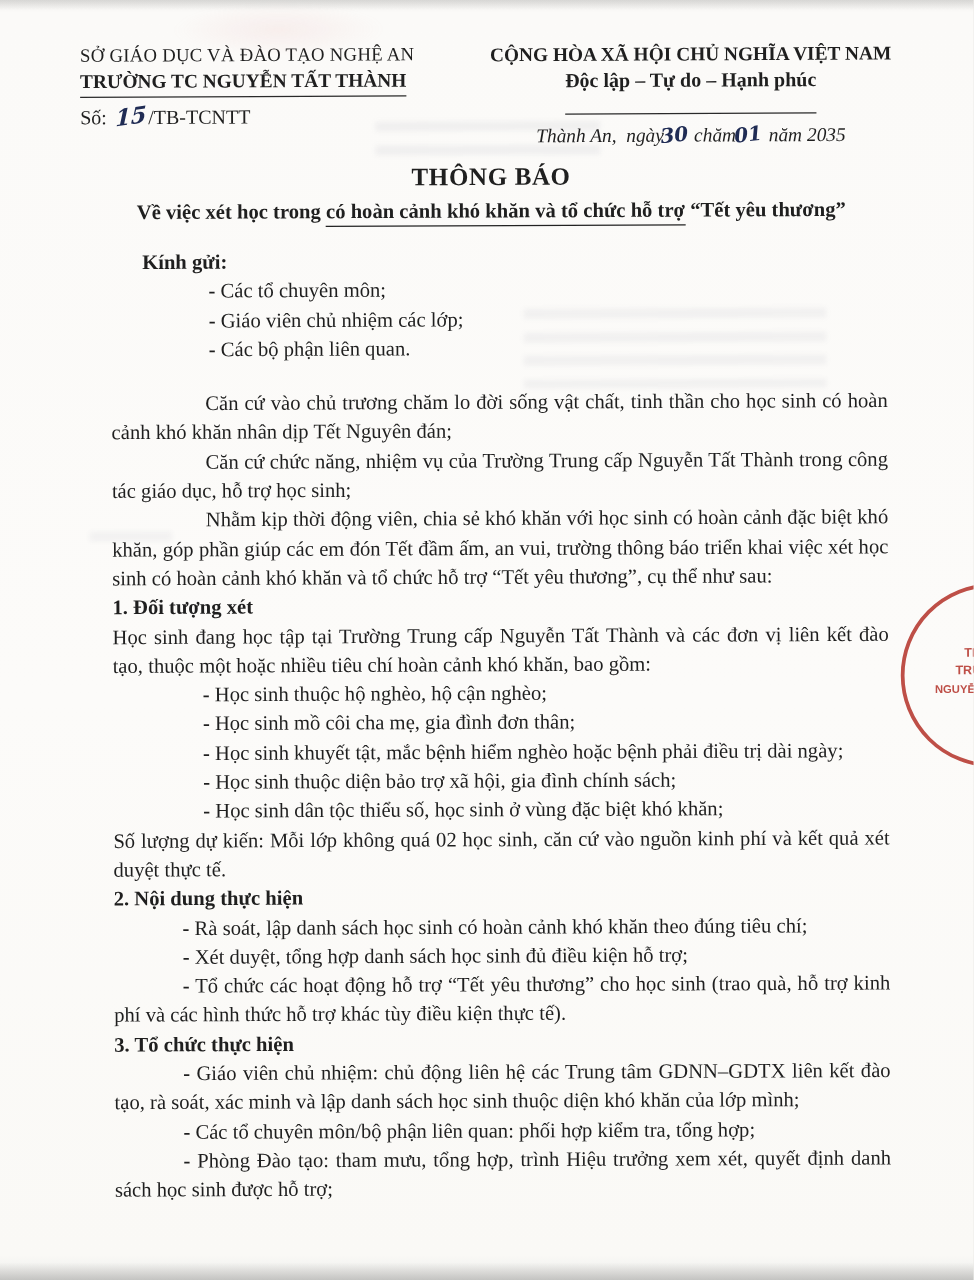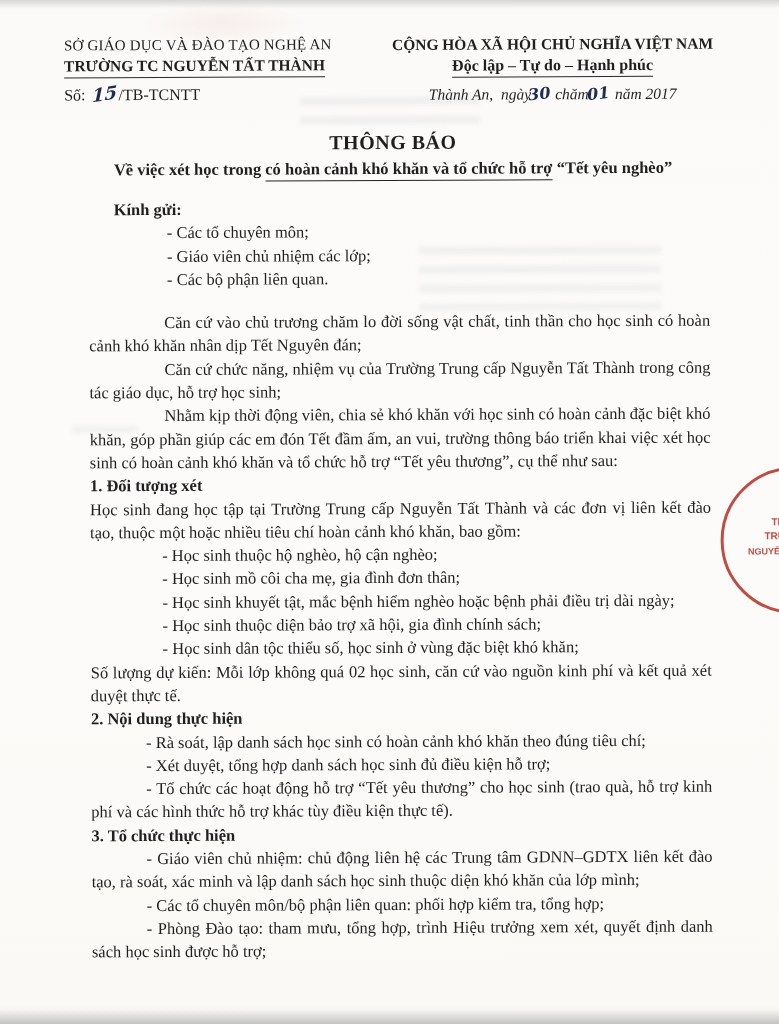--- a/index.html
+++ b/index.html
@@ -22,21 +22,21 @@
   .h-left-l2 .uline{display:inline-block;border-bottom:1.6px solid #2a2a2a;padding-bottom:2px;}
   .so-line{margin-top:5px;font-size:16px;white-space:pre;}
   .hand{
     font-family:"DejaVu Serif", serif;font-style:italic;font-weight:bold;
     color:#202c54;display:inline-block;
   }
   .so-num{font-size:18px;transform:rotate(-8deg) skewX(-10deg);margin:0 1px 0 3px;}
   .h-right{flex:1;text-align:center;}
   .h-right-l1{font-size:15.5px;font-weight:bold;white-space:nowrap;}
   .h-right-l2{font-size:16px;font-weight:bold;margin-top:3px;}
-  .h-right-l2 .uline{display:inline-block;border-bottom:1.6px solid #2a2a2a;padding-bottom:2px;}
+  .h-right-l2 .uline{display:inline-block;border-bottom:1.6px solid #2a2a2a;padding-bottom:16px;}
   .dateline{margin-top:7px;font-style:italic;font-size:15.5px;white-space:pre;}
   .hand-sm{font-size:16px;transform:rotate(-6deg);font-style:italic;}
   .d-day{margin-left:-3px;margin-right:1px;}
   .d-month{margin-left:-2px;margin-right:2px;}
   
   .title-block{position:absolute;top:131px;left:60px;right:50px;text-align:center;}
   .title-main{font-size:20px;font-weight:bold;letter-spacing:.5px;}
   .title-sub{font-size:16.5px;font-weight:bold;margin-top:5px;}
   .title-sub .u{border-bottom:1.7px solid #222;padding-bottom:1.5px;}
   
@@ -70,27 +70,27 @@
 
     <div class="header">
       <div class="h-left">
         <div class="h-left-l1">SỞ GIÁO DỤC VÀ ĐÀO TẠO NGHỆ AN</div>
         <div class="h-left-l2"><span class="uline">TRƯỜNG TC NGUYỄN TẤT THÀNH</span></div>
         <div class="so-line"><span>Số: </span><span class="hand so-num">15</span><span>/TB-TCNTT</span></div>
       </div>
       <div class="h-right">
         <div class="h-right-l1">CỘNG HÒA XÃ HỘI CHỦ NGHĨA VIỆT NAM</div>
         <div class="h-right-l2"><span class="uline">Độc lập – Tự do – Hạnh phúc</span></div>
-        <div class="dateline"><span>Thành An,  ngày</span><span class="hand hand-sm d-day">30</span> <span>chăm</span><span class="hand hand-sm d-month">01</span> <span>năm 2017</span></div>
+        <div class="dateline"><span>Thành An,  ngày</span><span class="hand hand-sm d-day">30</span> <span>chăm</span><span class="hand hand-sm d-month">01</span> <span>năm 2035</span></div>
       </div>
     </div>
 
     <div class="title-block">
       <div class="title-main">THÔNG BÁO</div>
-      <div class="title-sub"><span>Về việc xét học trong </span><span class="u">có hoàn cảnh khó khăn và tổ chức hỗ trợ</span><span> “Tết yêu nghèo”</span></div>
+      <div class="title-sub"><span>Về việc xét học trong </span><span class="u">có hoàn cảnh khó khăn và tổ chức hỗ trợ</span><span> “Tết yêu thương”</span></div>
     </div>
 
     <div class="flow">
 
       <div class="kinh-gui">Kính gửi:</div>
       <div class="recipient">- Các tổ chuyên môn;</div>
       <div class="recipient">- Giáo viên chủ nhiệm các lớp;</div>
       <div class="recipient">- Các bộ phận liên quan.</div>
 
       <div class="paras">

